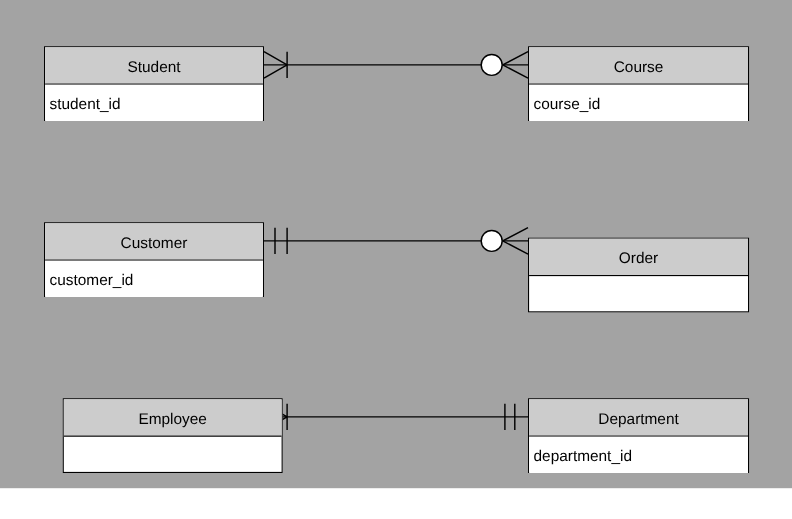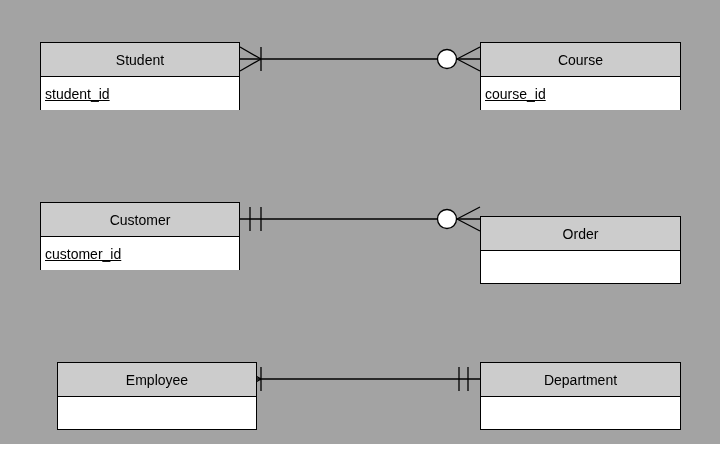--- a/index.html
+++ b/index.html
@@ -28,21 +28,21 @@
   .entity-header {
     height: 33px;
     background: #cccccc;
     border-bottom: 1px solid #000000;
     display: flex;
     align-items: center;
     justify-content: center;
     font-size: 14px;
     color: #000000;
   }
-  .entity-body { height: 33px; background: #ffffff; text-decoration: underline; }
+  .entity-body { height: 33px; background: #ffffff; }
   .entity-attr {
     height: 33px;
     display: flex;
     align-items: center;
     padding-left: 4px;
     font-size: 14px;
     color: #000000;
   }
   .e-student    { left: 40px;  top: 42px;  }
   .e-course     { left: 480px; top: 42px;  width: 201px; }
@@ -103,15 +103,18 @@
   <div class="entity e-order">
     <div class="entity-header">Order</div>
   </div>
 
   <div class="entity e-employee">
     <div class="entity-header">Employee</div>
   </div>
 
   <div class="entity e-department">
     <div class="entity-header">Department</div>
+    <div class="entity-body">
+      <div class="entity-attr">department_id</div>
+    </div>
   </div>
 
 </div>
 
 </body></html>

